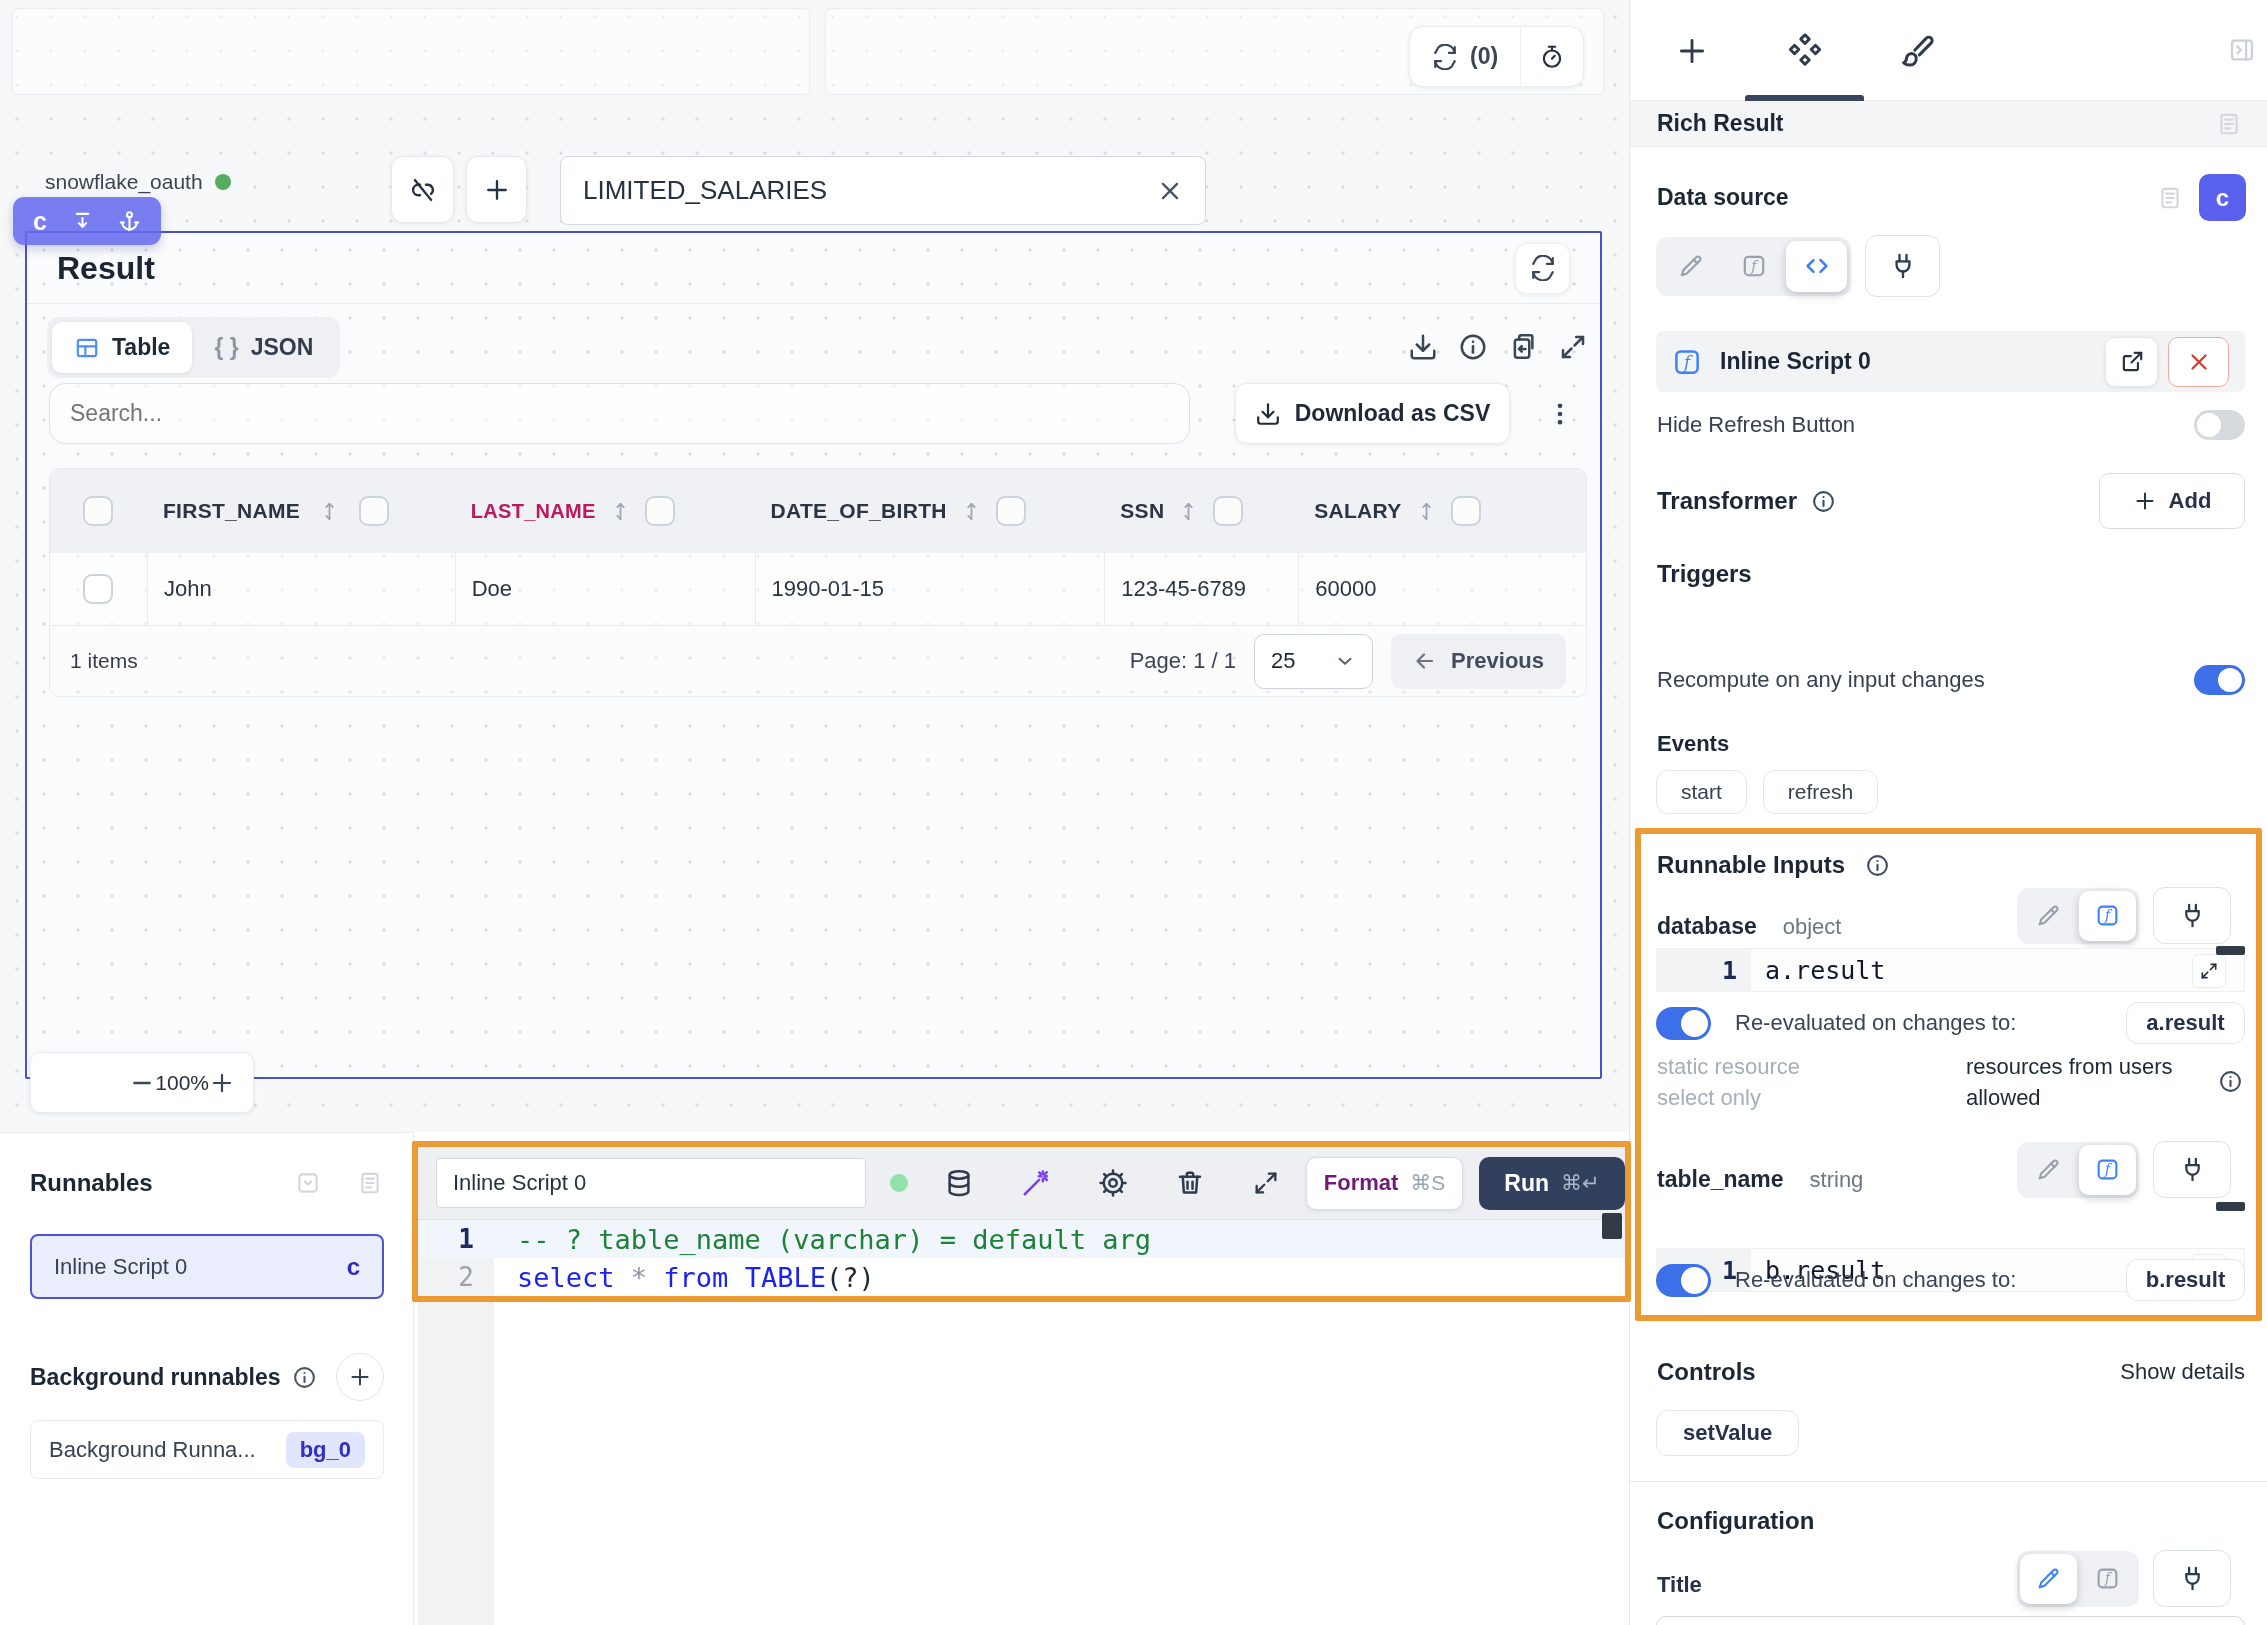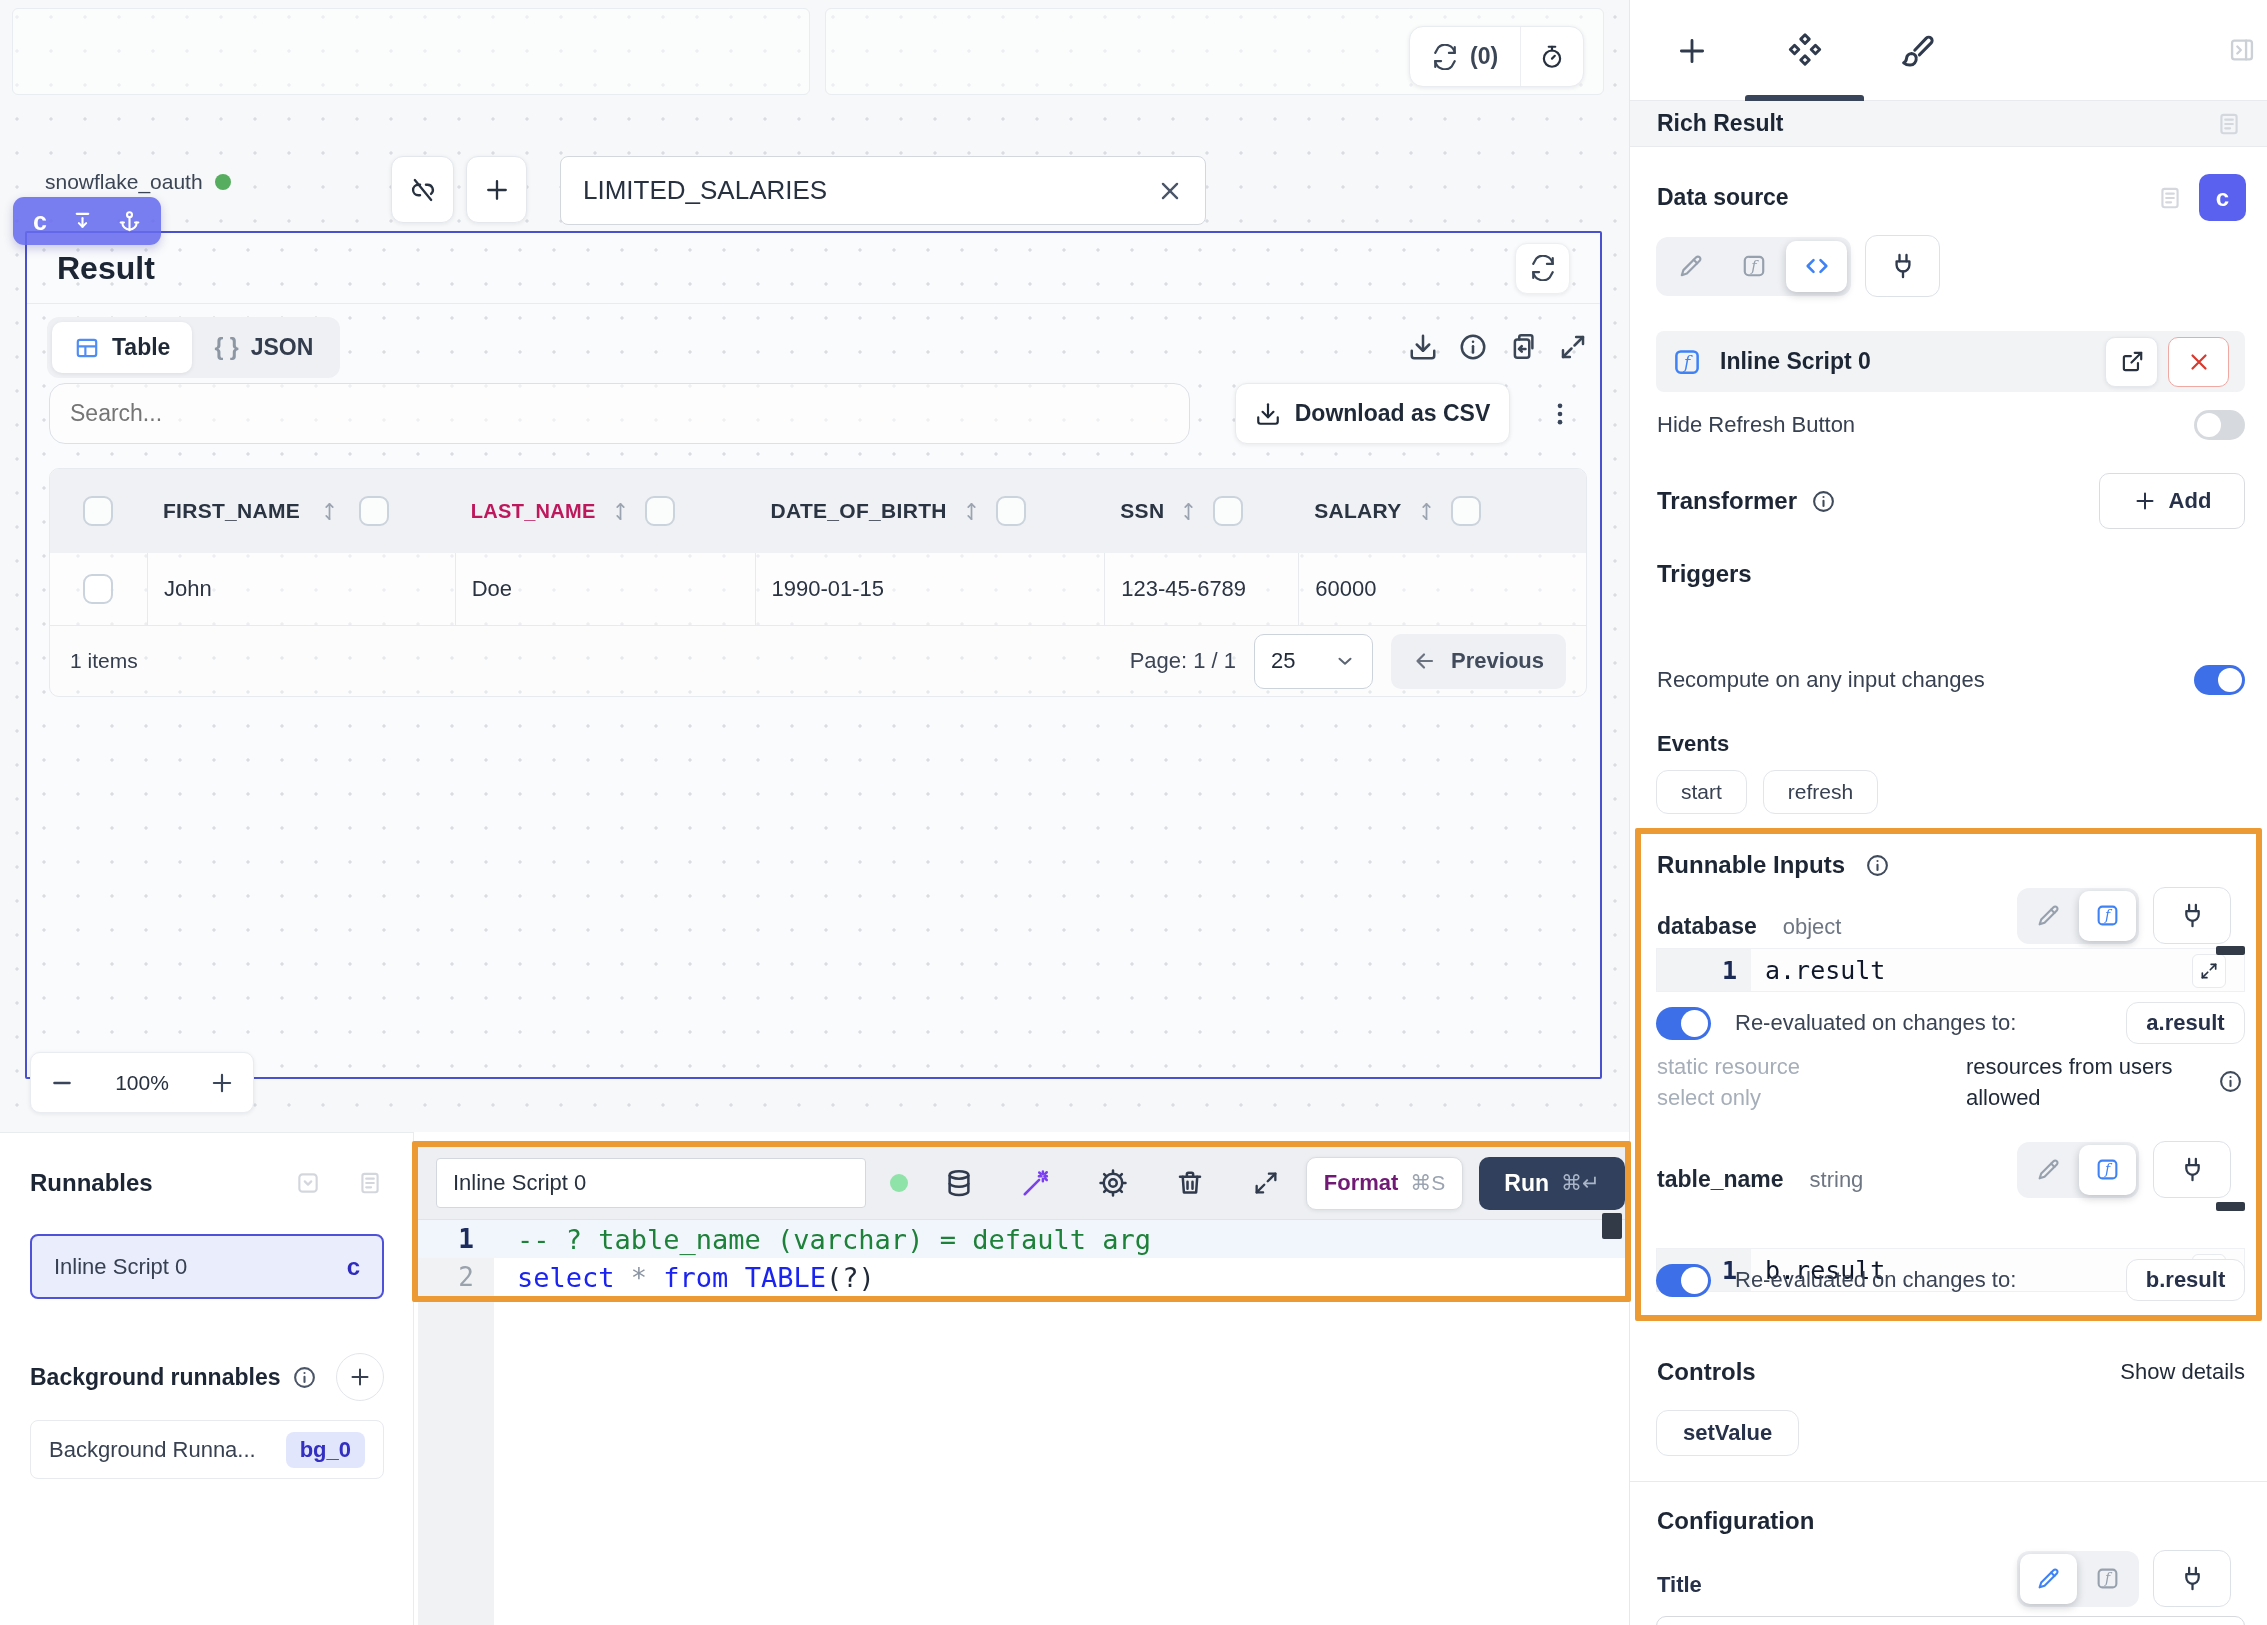--- a/index.html
+++ b/index.html
@@ -437,21 +437,21 @@
             <svg class="ic" width="24" height="24" style="color:#6b7280" viewBox="0 0 24 24">
                 <use href="#i-arrleft"></use>
               </svg>
             <span style="font-size:22px;font-weight:700;color:#414b5c">Previous</span>
           </div>
         </div>
       </div>
     </div>
   </div>
 
-  <div class="abs row shadow" style="left:30px;top:1052px;width:224px;height:61px;background:#fff;border:1px solid #e9ecf0;border-radius:10px;justify-content:space-between;padding:0 18px;z-index:7">
+  <div class="abs row shadow" style="left:30px;top:1052px;width:224px;height:61px;background:#fff;border:1px solid #e9ecf0;border-radius:10px;justify-content:flex-end;padding:0 18px;z-index:7">
     <svg class="ic" width="26" height="26" style="color:#39455a;cursor:pointer" viewBox="0 0 26 26">
         <use href="#i-minus"></use>
       </svg>
     <span style="font-size:21px;color:#27313f">100%</span>
     <svg class="ic" width="26" height="26" style="color:#39455a;cursor:pointer" viewBox="0 0 26 26">
         <use href="#i-plus"></use>
       </svg>
   </div>
 </div>
 

